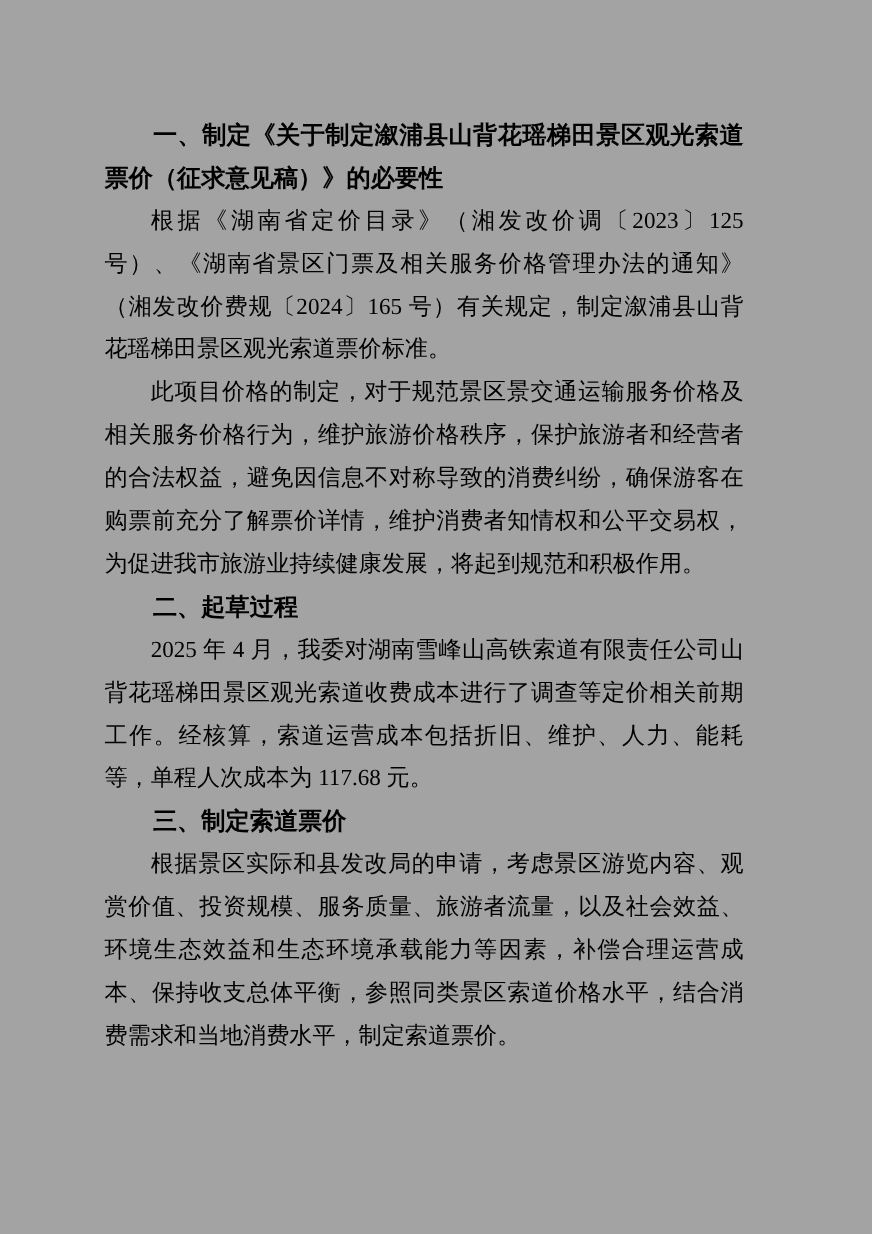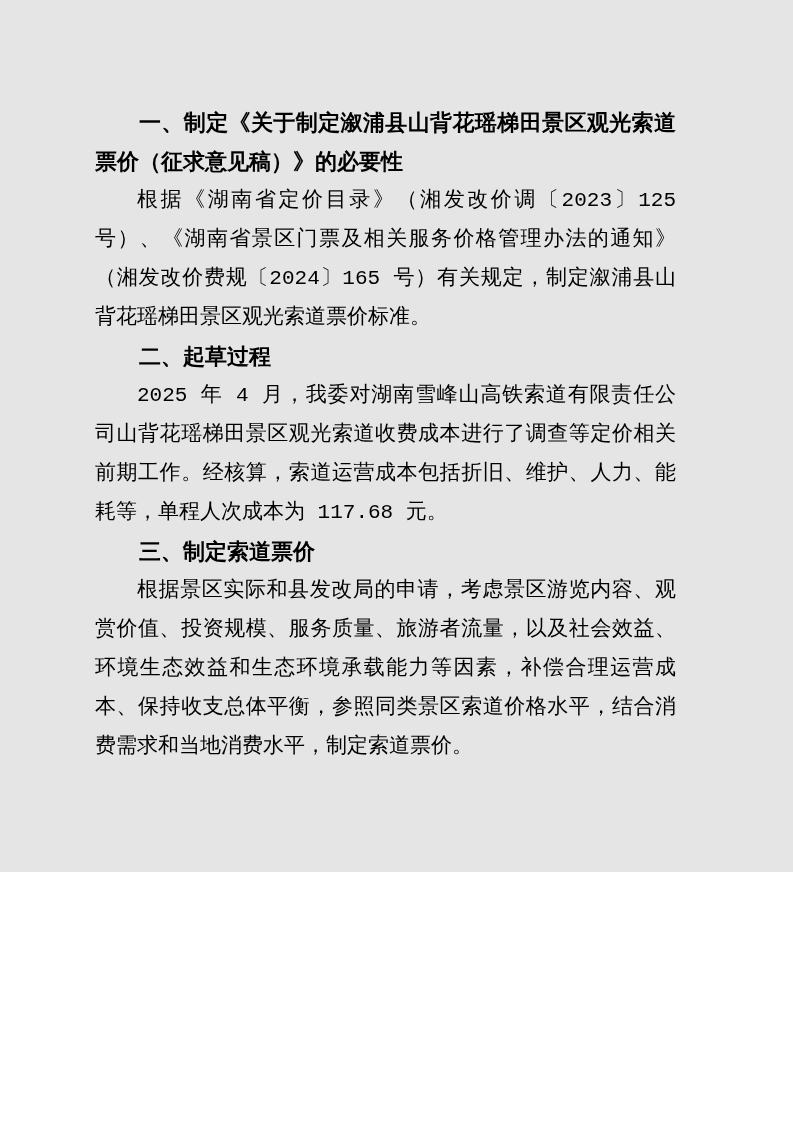--- a/index.html
+++ b/index.html
@@ -3,22 +3,22 @@
 <meta charset="utf-8">
 <style>
   html, body {
     margin: 0;
     padding: 0;
     background: #ffffff;
   }
   .page {
     position: relative;
     width: 793px;
-    height: 872px;
-    background: #e5e5e5;
+    height: 1122px;
+    background: #a3a3a3;
     overflow: hidden;
     font-family: "Liberation Serif", "DejaVu Serif", serif;
   }
   .doc {
     position: absolute;
     left: 95px;
     top: 103px;
     width: 581px;
     color: #000000;
     font-size: 21px;
@@ -34,34 +34,35 @@
     font-weight: 700;
     font-size: 22px;
     line-height: 39px;
     text-indent: 2em;
     text-align: justify;
     text-align-last: left;
   }
   .doc p {
     margin: 0;
     padding: 0;
-    font-family: Liberation Mono, monospace;
+    font-family: Liberation Serif, serif;
     font-size: 21px;
     line-height: 39px;
     text-indent: 2em;
   }
 </style>
 </head>
 <body>
 
 <div class="page">
   <div class="doc">
 
     <h2>一、制定《关于制定溆浦县山背花瑶梯田景区观光索道票价（征求意见稿）》的必要性</h2>
     <p>根据《湖南省定价目录》（湘发改价调〔2023〕125 号）、《湖南省景区门票及相关服务价格管理办法的通知》（湘发改价费规〔2024〕165 号）有关规定，制定溆浦县山背花瑶梯田景区观光索道票价标准。</p>
+    <p>此项目价格的制定，对于规范景区景交通运输服务价格及相关服务价格行为，维护旅游价格秩序，保护旅游者和经营者的合法权益，避免因信息不对称导致的消费纠纷，确保游客在购票前充分了解票价详情，维护消费者知情权和公平交易权，为促进我市旅游业持续健康发展，将起到规范和积极作用。</p>
 
     <h2>二、起草过程</h2>
     <p>2025 年 4 月，我委对湖南雪峰山高铁索道有限责任公司山背花瑶梯田景区观光索道收费成本进行了调查等定价相关前期工作。经核算，索道运营成本包括折旧、维护、人力、能耗等，单程人次成本为 117.68 元。</p>
 
     <h2>三、制定索道票价</h2>
     <p>根据景区实际和县发改局的申请，考虑景区游览内容、观赏价值、投资规模、服务质量、旅游者流量，以及社会效益、环境生态效益和生态环境承载能力等因素，补偿合理运营成本、保持收支总体平衡，参照同类景区索道价格水平，结合消费需求和当地消费水平，制定索道票价。</p>
 
   </div>
 </div>
 

